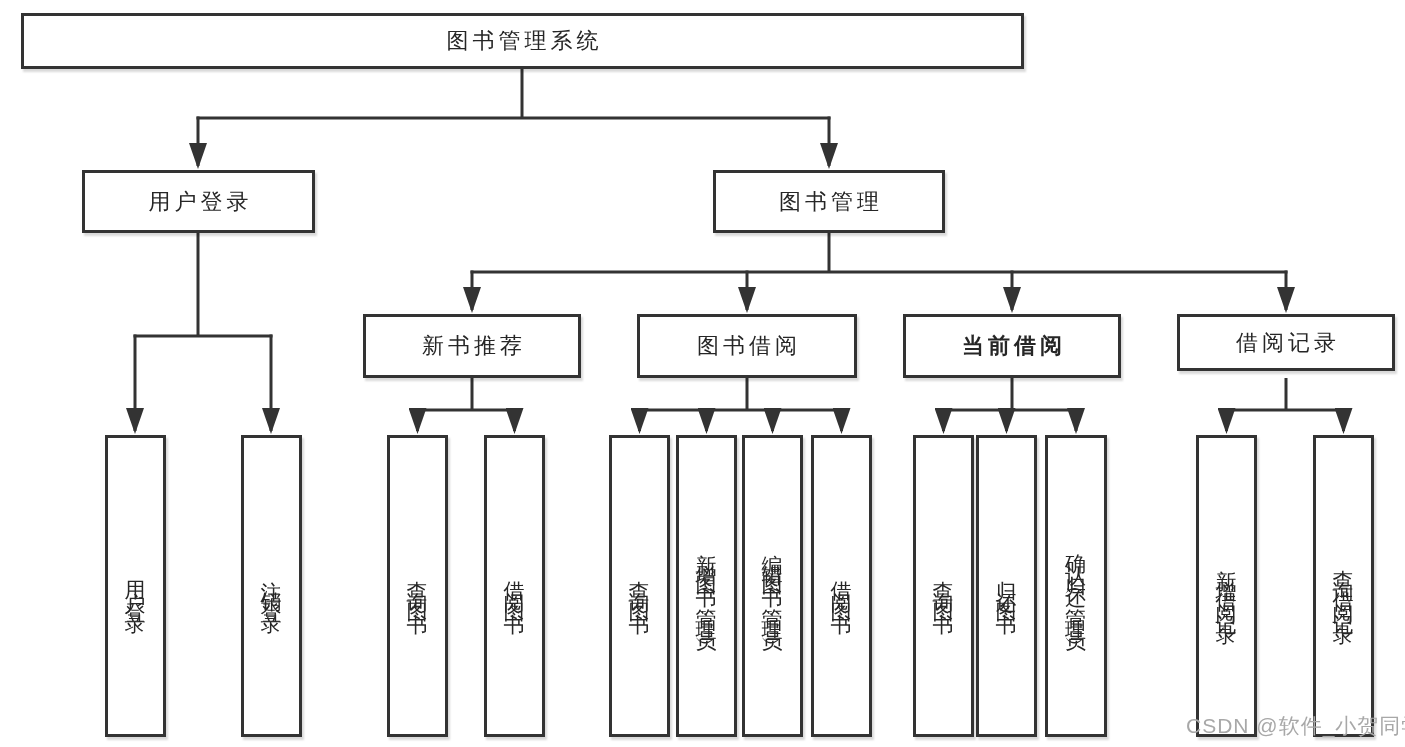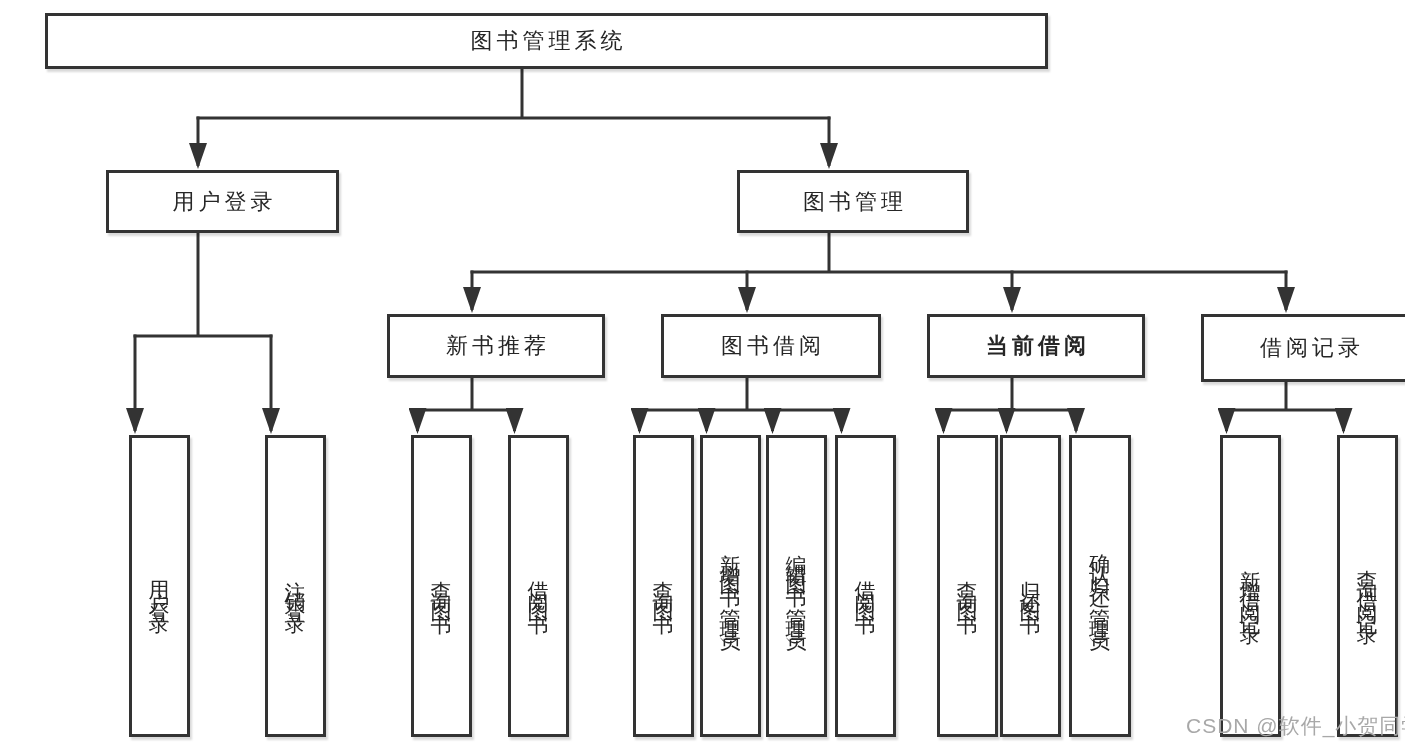--- a/index.html
+++ b/index.html
@@ -20,21 +20,20 @@
   .cl{stroke:var(--line);stroke-width:3;fill:none;}
   .node{
     position:absolute;
     box-sizing:border-box;
     border:3px solid var(--line);
     background:#ffffff;
     display:flex;align-items:center;justify-content:center;
     color:var(--text);
     z-index:2;
     box-shadow:2px 3px 2px rgba(0,0,0,0.15);
-    margin-left:24px;
   }
   .hnode{font-size:22px;letter-spacing:4px;text-indent:4px;}
   .vnode span{
     writing-mode:vertical-rl;
     text-orientation:mixed;
     font-size:21px;
     letter-spacing:11px;
     line-height:1;
     white-space:nowrap;
   }
@@ -102,21 +101,21 @@
   </svg>
 
   <div class="node hnode" style="left:21px;top:13px;width:1003px;height:56px;">图书管理系统</div>
 
   <div class="node hnode" style="left:82px;top:170px;width:233px;height:63px;">用户登录</div>
   <div class="node hnode" style="left:713px;top:170px;width:232px;height:63px;">图书管理</div>
 
   <div class="node hnode" style="left:363px;top:314px;width:218px;height:64px;">新书推荐</div>
   <div class="node hnode" style="left:637px;top:314px;width:220px;height:64px;">图书借阅</div>
   <div class="node hnode" style="left:903px;top:314px;width:218px;height:64px;font-weight:bold;">当前借阅</div>
-  <div class="node hnode" style="left:1177px;top:314px;width:218px;height:68px;">借阅记录</div>
+  <div class="node hnode" style="left:1177px;top:314px;width:218px;height:57px;">借阅记录</div>
 
   <div class="node vnode" style="left:105px;top:435px;width:61px;height:302px;">
     <span>用户登录</span>
   </div>
   <div class="node vnode" style="left:241px;top:435px;width:61px;height:302px;">
     <span>注销登录</span>
   </div>
 
   <div class="node vnode" style="left:387px;top:435px;width:61px;height:302px;">
     <span>查询图书</span>

